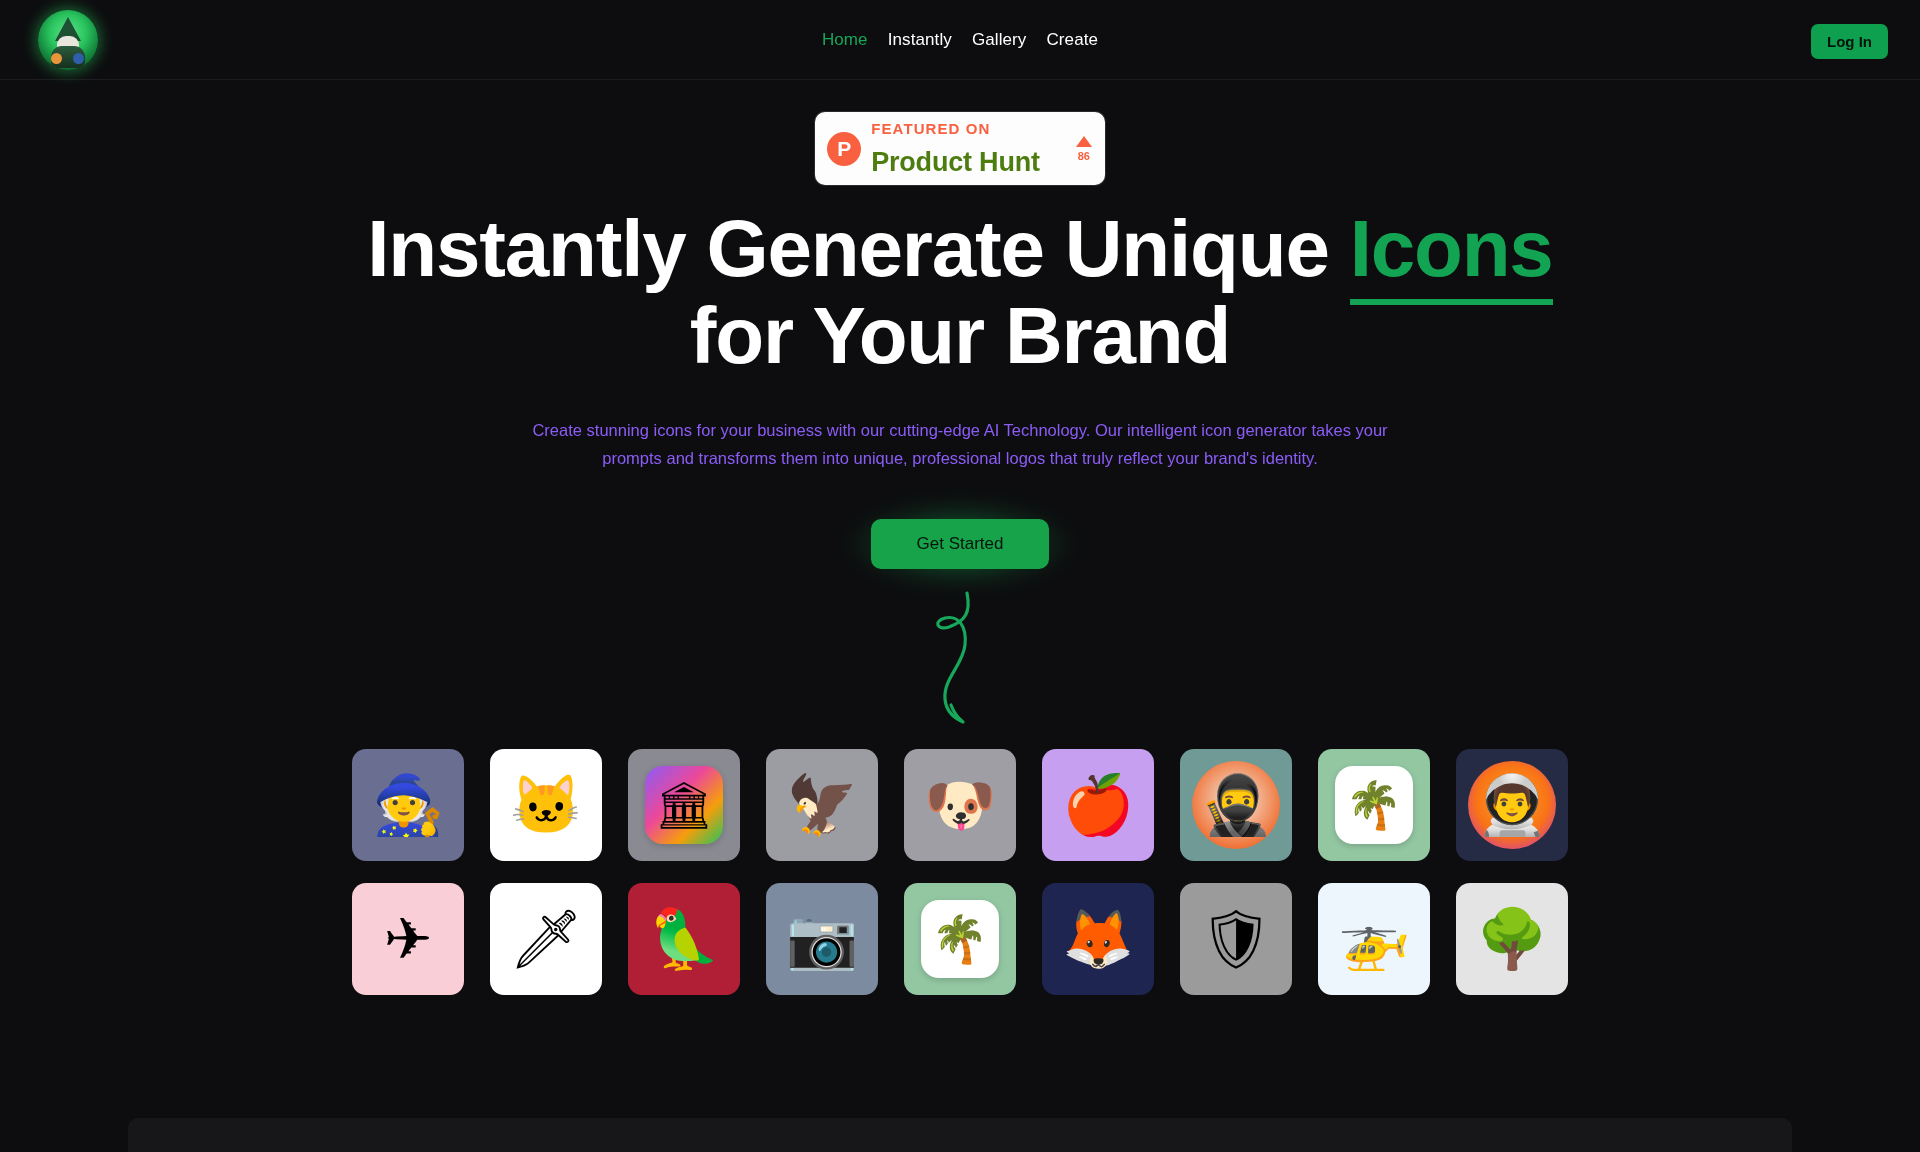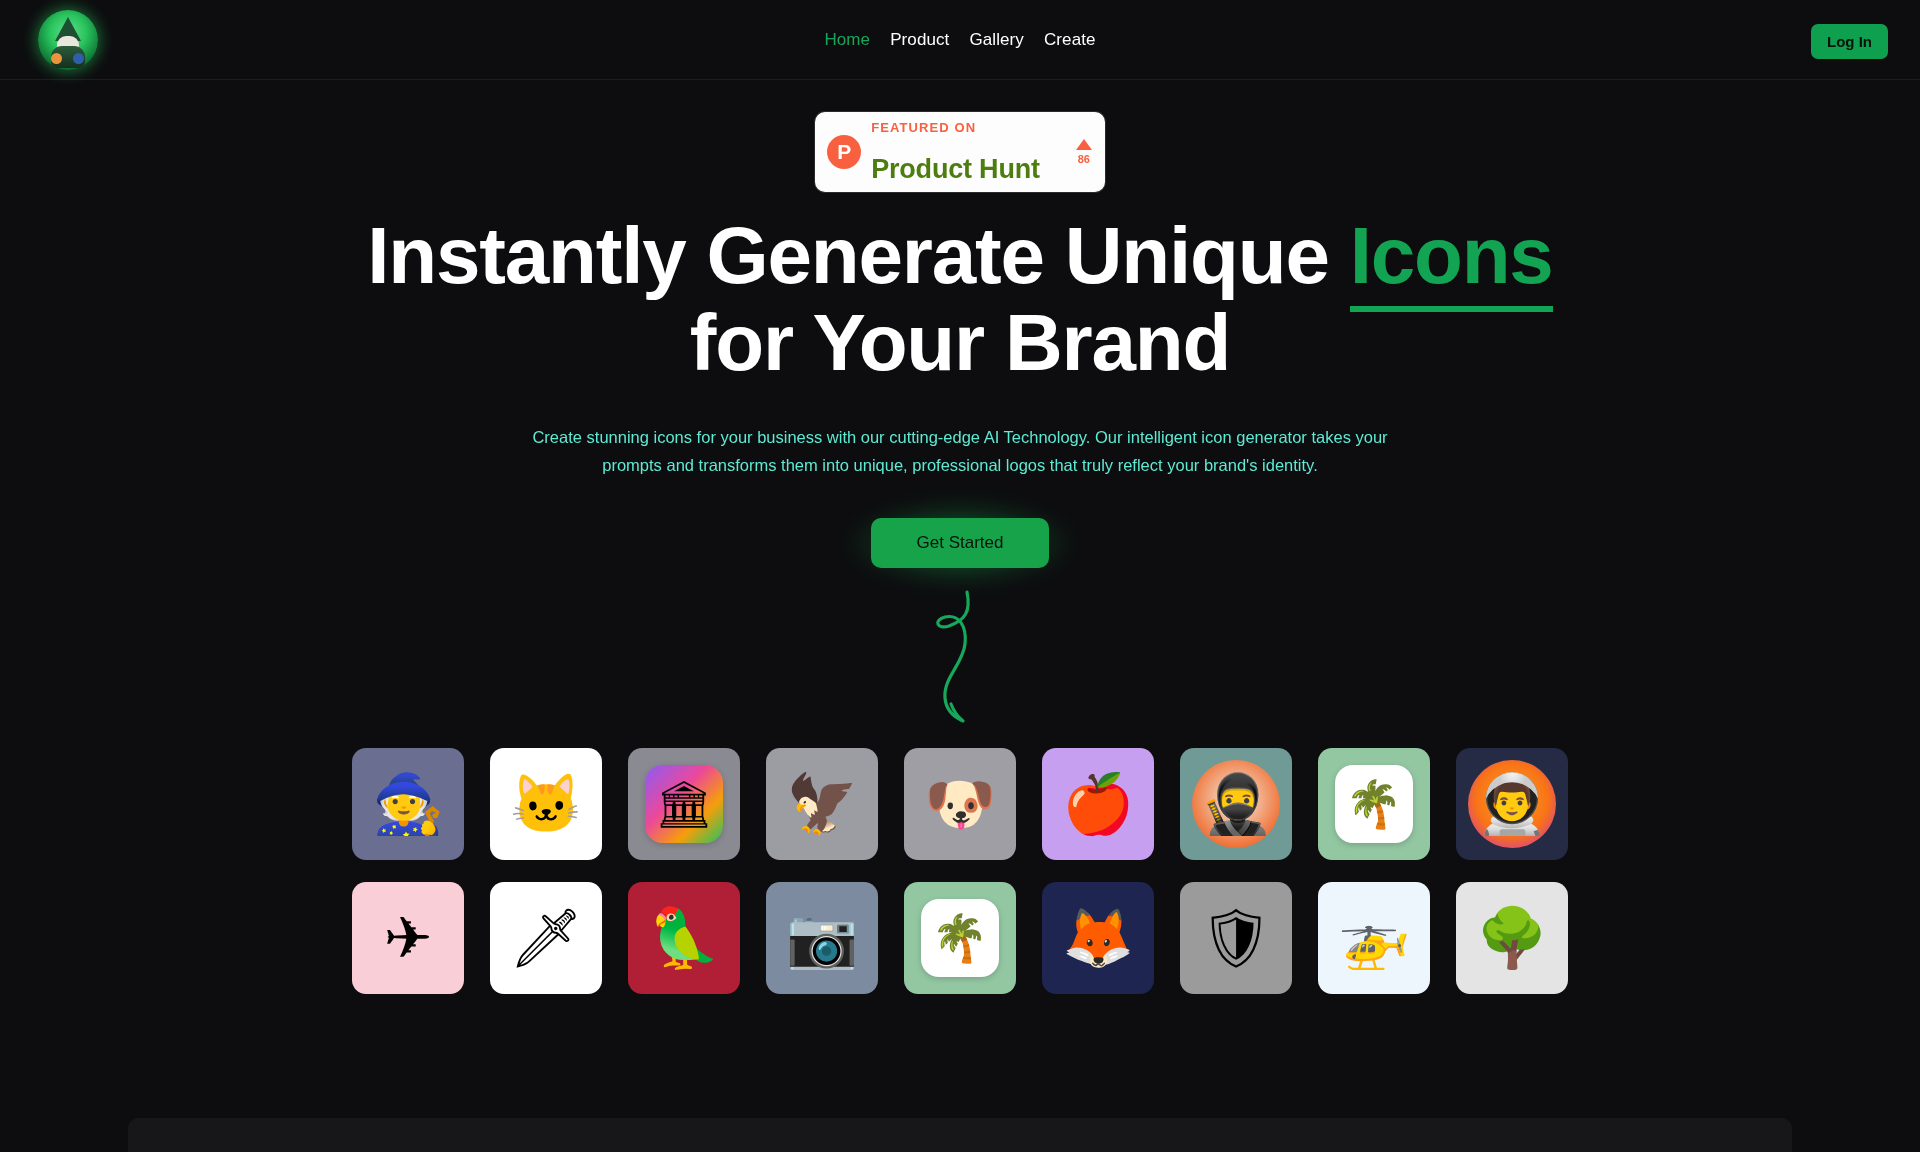--- a/index.html
+++ b/index.html
@@ -88,22 +88,22 @@
     background: #f8603f; position: relative; flex: none;
   }
   .ph-logo::after {
     content: "P"; position: absolute; inset: 0;
     display: flex; align-items: center; justify-content: center;
     color: #fff; font-weight: 700; font-size: 21px;
     font-family: "Liberation Sans", sans-serif;
   }
   .ph-text { text-align: left; line-height: 1.05; }
   .ph-featured {
-    font-size: 13px; font-weight: 700; color: #f8603f;
-    letter-spacing: 1.1px; display: block; margin-bottom: 20px;
+    font-size: 15px; font-weight: 700; color: #f8603f;
+    letter-spacing: 1.1px; display: block; margin-bottom: 11px;
   }
   .ph-name {
     font-size: 27px; font-weight: 700; color: #4d7c0f;
     letter-spacing: -0.2px; display: block;
   }
   .ph-votes { text-align: center; margin-left: 26px; line-height: 1; }
   .ph-tri {
     width: 0; height: 0; margin: 0 auto 4px;
     border-left: 8px solid transparent;
     border-right: 8px solid transparent;
@@ -116,22 +116,22 @@
     max-width: 1280px;
     font-size: 80px; line-height: 1.09; font-weight: 700;
     color: #ffffff; letter-spacing: -1.2px;
   }
   .hl-accent {
     color: #12a453; position: relative;
     border-bottom: 6px solid #12a453; padding-bottom: 6px;
   }
 
   .subtitle {
-    margin: 38px auto 0; width: 880px;
-    font-size: 16.5px; line-height: 1.68; color: #5eead4;
+    margin: 38px auto 8px; width: 880px;
+    font-size: 16.5px; line-height: 1.68; color: #8b5cf6;
   }
 
   .cta-wrap {
     margin-top: 38px; position: relative;
     display: inline-block;
   }
   .cta-glow {
     position: absolute; left: 50%; top: 50%;
     transform: translate(-50%,-50%);
     width: 230px; height: 86px; border-radius: 50%;
@@ -187,21 +187,21 @@
       <div class="hat"></div>
       <div class="face"></div>
       <div class="body"></div>
       <div class="orb1"></div>
       <div class="orb2"></div>
     </div>
   </div>
 
   <nav class="nav-links">
     <a class="nav-link active" href="#">Home</a>
-    <a class="nav-link" href="#">Product</a>
+    <a class="nav-link" href="#">Instantly</a>
     <a class="nav-link" href="#">Gallery</a>
     <a class="nav-link" href="#">Create</a>
   </nav>
 
   <button class="login-btn">Log In</button>
 </div>
 
 <div class="hero">
 
   <div class="ph-badge">

